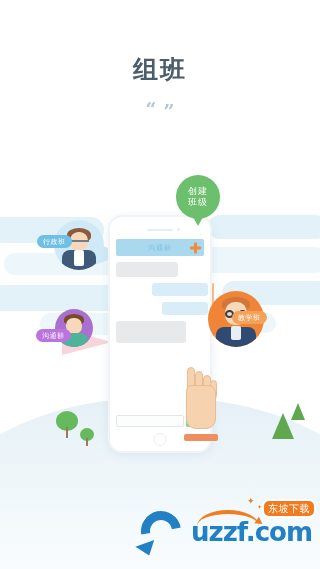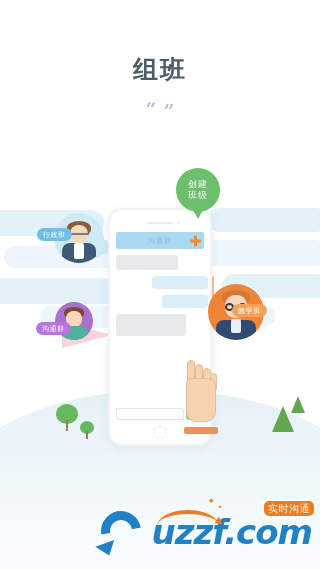--- a/index.html
+++ b/index.html
@@ -34,21 +34,21 @@
     font-family: "DejaVu Serif", serif; font-weight: 700;
   }
   .quote.open { align-self: flex-start; margin-top: 1px; }
   .quote.close { align-self: flex-end; margin-bottom: -2px; }
   .subtitle {
     font-size: 13px; color: #9aa9b8; letter-spacing: 1.5px;
   }
 
   
   .stage {
-    position: absolute; top: 156px; left: 0; width: 276px; height: 350px;
+    position: absolute; top: 163px; left: 0; width: 276px; height: 350px;
   }
 
   
   .bar { position: absolute; background: #e3f2f9; border-radius: 30px; }
   .bar.b1 { left: -24px; top: 54px;  width: 128px; height: 26px; }
   .bar.b2 { left: 4px;   top: 90px;  width: 120px; height: 22px; background: #edf7fb; }
   .bar.b3 { left: -30px; top: 122px; width: 150px; height: 26px; }
   .bar.b4 { left: 40px;  top: 150px; width: 86px;  height: 22px; background: #edf7fb; }
   .bar.b5 { left: 208px; top: 52px;  width: 120px; height: 24px; }
   .bar.b6 { left: 198px; top: 84px;  width: 130px; height: 26px; background: #edf7fb; }
@@ -230,21 +230,21 @@
     border-left: 10px solid transparent; border-right: 10px solid transparent;
     border-top: 13px solid #2280c4; transform: rotate(-20deg);
   }
   .swoosh .flame {
     position: absolute; left: 1px; top: 8px; width: 22px; height: 30px;
     background: #f07c1f; border-radius: 60% 10% 60% 10%;
     transform: rotate(14deg); z-index: -1; opacity: .95;
   }
   .wordmark { position: relative; }
   .uzzf {
-    font-size: 34px; line-height: 34px; font-weight: 800; font-style: italic;
+    font-size: 26px; line-height: 34px; font-weight: 800; 
     color: #2280c4; letter-spacing: -1px;
     font-family: "DejaVu Sans", sans-serif;
   }
   .uzzf .dotcom { color: #2280c4; }
   .arc {
     position: absolute; left: 6px; top: -5px; width: 62px; height: 16px;
     border-top: 4px solid #f07c1f; border-radius: 50%/100% 100% 0 0;
   }
   .arc::after {
     content: ""; position: absolute; right: -4px; top: 4px;
@@ -384,18 +384,18 @@
       <div class="swoosh">
         <div class="flame"></div>
         <div class="ring"></div>
         <div class="tail"></div>
       </div>
       <div class="wordmark">
         <div class="arc"></div>
         <span class="spark s1">✦</span>
         <span class="spark s2">✦</span>
         <span class="uzzf"><span>uzzf</span><span class="dotcom">.com</span></span>
-        <div class="dl-badge">实时沟通</div>
+        <div class="dl-badge">东坡下载</div>
       </div>
     </div>
   </div>
 
 </div>
 
 </body></html>

